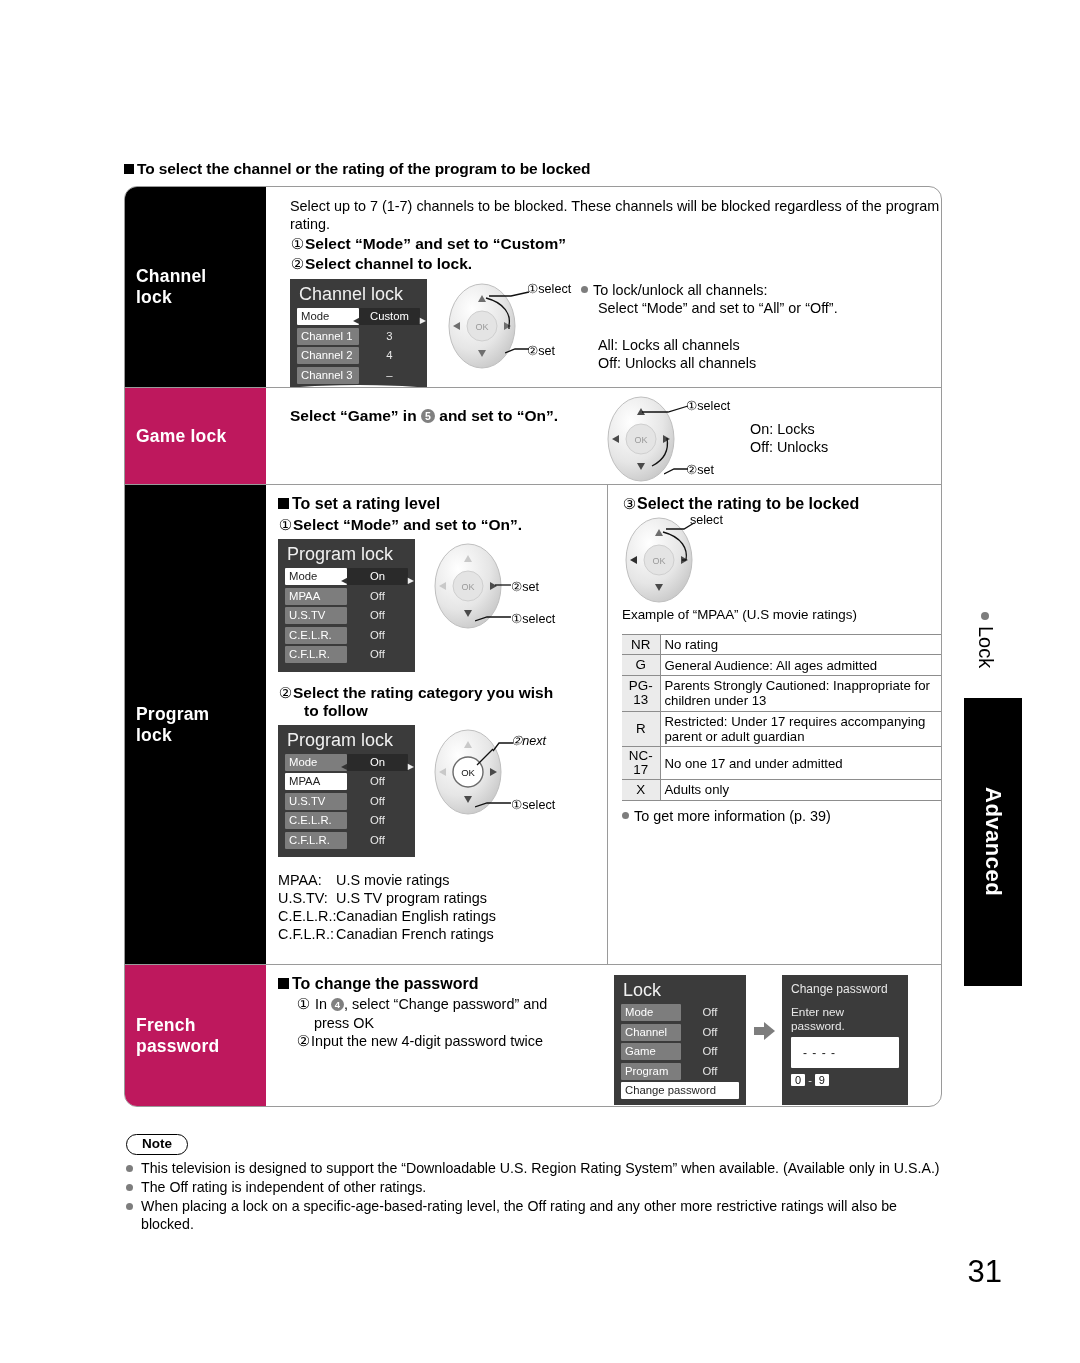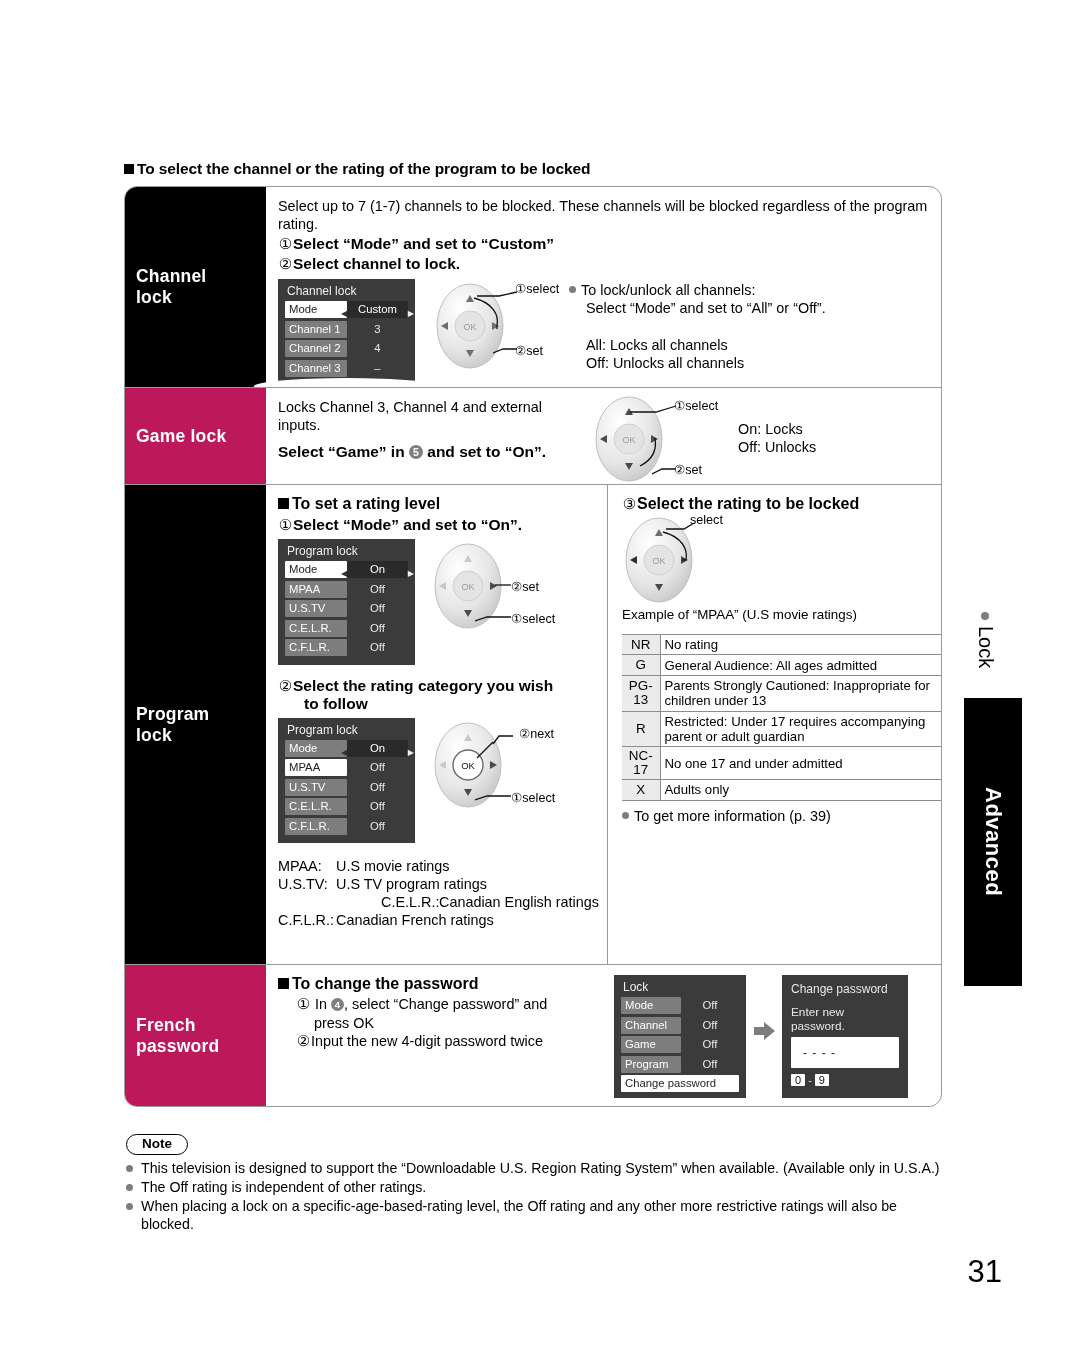--- a/index.html
+++ b/index.html
@@ -61,21 +61,21 @@
     display: flex;
     align-items: center;
     padding-left: 11px;
     letter-spacing: 0.2px;
   }
   .cat.black { background: #000; }
   .cat.gray  { background: #be185d; }
 
   .body-cell {
     flex: 1 1 auto;
-    padding: 10px 8px 8px 12px;
+    padding: 10px 8px 8px 24px;
     position: relative;
   }
 
   p { margin: 0; }
   .txt { font-size: 14.4px; line-height: 1.26; }
   .bold { font-weight: bold; font-size: 15.5px; }
 
   .circnum {
     font-size: 15px;
     font-weight: normal;
@@ -112,21 +112,21 @@
 
   
   .osd {
     background: #3b3b3b;
     width: 137px;
     padding: 4px 7px 6px 7px;
     color: #e8e8e8;
     font-size: 11.5px;
     position: relative;
   }
-  .osd-title { font-size: 12px; padding: 1px 0 3px 2px; color:#f0f0f0; }
+  .osd-title { font-size: 18px; padding: 1px 0 3px 2px; color:#f0f0f0; }
   .osd-row {
     display: flex;
     align-items: center;
     height: 17px;
     margin-bottom: 2.5px;
   }
   .osd-key {
     background: #7d7d7d;
     color: #fff;
     flex: 0 0 62px;
@@ -394,21 +394,20 @@
     </div>
   </div>
 
   <div class="row" style="height:97px;">
     <div class="cat gray">
       <span>Game lock</span>
     </div>
     <div class="body-cell">
       <div style="display:flex;">
         <div style="width:300px;">
-          <p class="txt" style="width:275px;">Locks Channel 3, Channel 4 and external inputs.</p>
           <p class="bold" style="margin-top:9px; white-space:nowrap;">
             <span>Select “Game” in</span>
             <span class="darkcirc">5</span>
             <span>and set to “On”.</span>
           </p>
         </div>
 
         <div class="dial" style="margin-left:14px; margin-top:-4px;">
           <svg width="78" height="92" viewBox="0 0 78 92">
             <ellipse cx="37" cy="45" rx="33" ry="42" fill="url(#g1)" stroke="#bfbfbf" stroke-width="1"></ellipse>
@@ -534,35 +533,35 @@
           <svg width="78" height="92" viewBox="0 0 78 92">
             <ellipse cx="37" cy="45" rx="33" ry="42" fill="url(#g1)" stroke="#bfbfbf" stroke-width="1"></ellipse>
             <circle cx="37" cy="45" r="15" fill="#ffffff" stroke="#6a6a6a" stroke-width="1.4"></circle>
             <text x="37" y="49" font-size="9.5" fill="#111" text-anchor="middle" font-family="Liberation Sans, sans-serif">OK</text>
             <polygon points="37,14 33,21 41,21" fill="#c9c9c9"></polygon>
             <polygon points="37,76 33,69 41,69" fill="#4a4a4a"></polygon>
             <polygon points="8,45 15,41 15,49" fill="#c9c9c9"></polygon>
             <polygon points="66,45 59,41 59,49" fill="#4a4a4a"></polygon>
             <path d="M46 38 L 62 22" fill="none" stroke="#111" stroke-width="1.3"></path>
           </svg>
-          <div class="lbl" style="left:88px; top:6px;">②next</div>
+          <div class="lbl" style="left:80px; top:6px;font-style:italic;">②next</div>
           <div class="lbl" style="left:80px; top:70px;">①select</div>
           <svg style="position:absolute; left:58px; top:8px;" width="26" height="18">
             <path d="M4 16 L 10 8 L 24 8" fill="none" stroke="#111" stroke-width="1.3"></path>
           </svg>
           <svg style="position:absolute; left:44px; top:66px;" width="38" height="16">
             <path d="M0 14 L 12 10 L 36 10" fill="none" stroke="#111" stroke-width="1.3"></path>
           </svg>
         </div>
       </div>
 
       <div style="margin-top:14px;">
         <p class="txt" style="white-space:nowrap;"><span style="display:inline-block;width:58px;">MPAA:</span><span>U.S movie ratings</span></p>
         <p class="txt" style="white-space:nowrap;"><span style="display:inline-block;width:58px;">U.S.TV:</span><span>U.S TV program ratings</span></p>
-        <p class="txt" style="white-space:nowrap;text-align:right;"><span style="display:inline-block;width:58px;">C.E.L.R.:</span><span>Canadian English ratings</span></p>
+        <p class="txt" style="white-space:nowrap;"><span style="display:inline-block;width:58px;">C.E.L.R.:</span><span>Canadian English ratings</span></p>
         <p class="txt" style="white-space:nowrap;"><span style="display:inline-block;width:58px;">C.F.L.R.:</span><span>Canadian French ratings</span></p>
       </div>
     </div>
 
     <div class="body-cell" style="padding:10px 10px 6px 14px;">
       <p class="bold" style="font-size:16px; white-space:nowrap;">
         <span class="circnum">③</span><span>Select the rating to be locked</span>
       </p>
 
       <div class="dial" style="margin-top:2px;">

